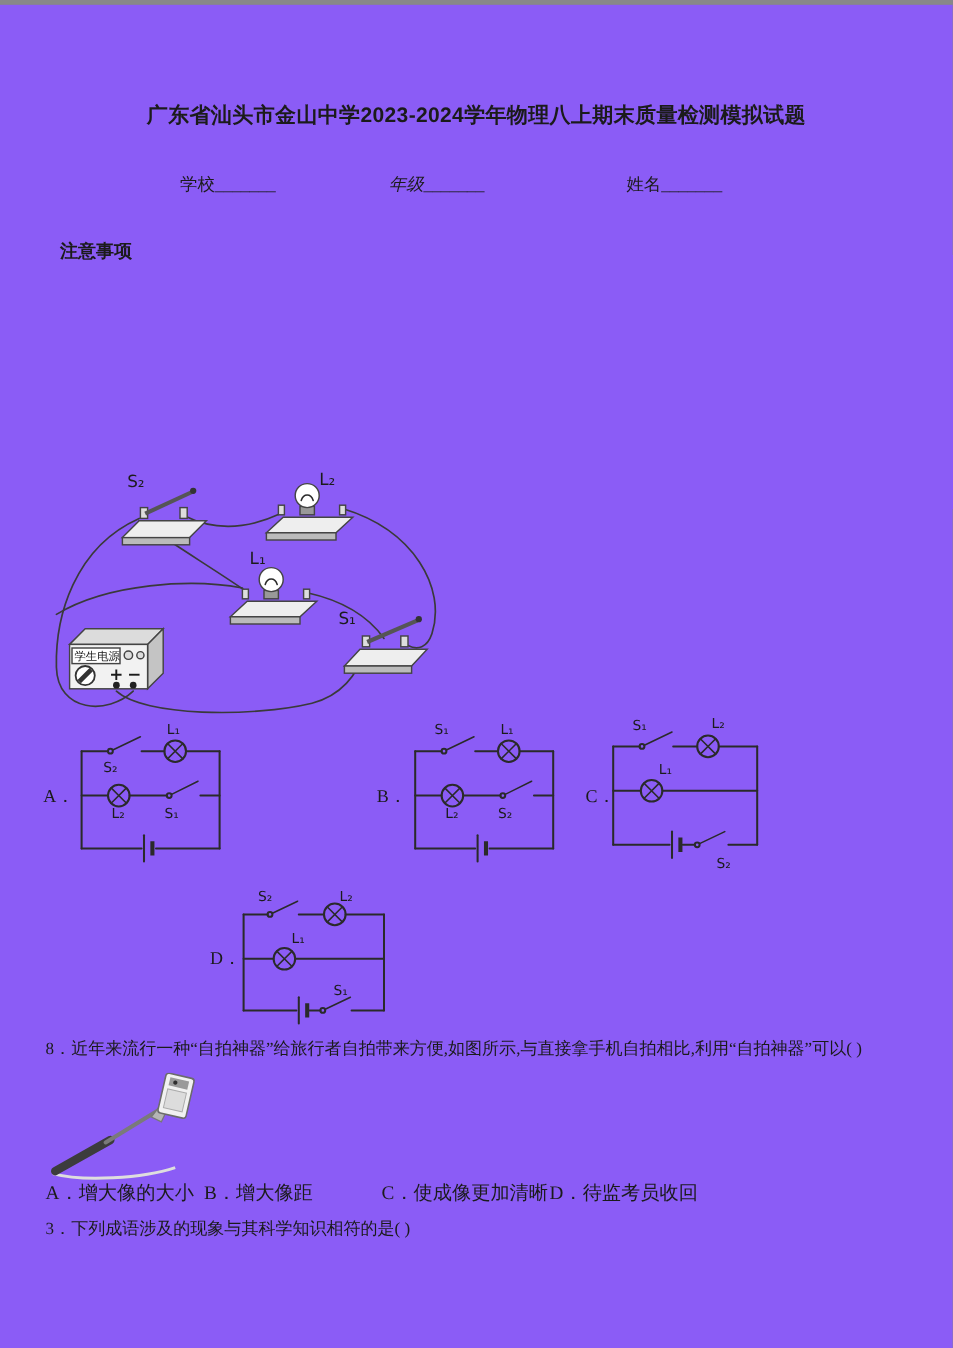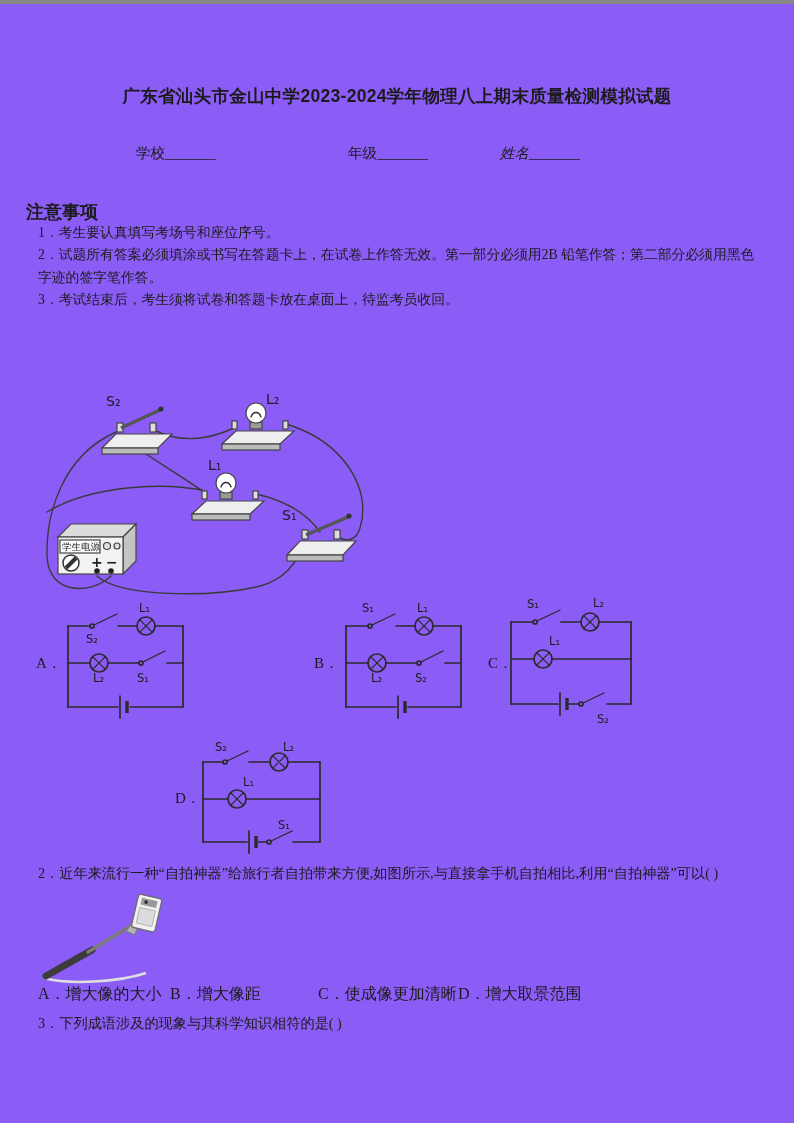--- a/index.html
+++ b/index.html
@@ -8,51 +8,46 @@
     margin:4px auto;overflow:hidden;
     font-family:"Liberation Serif","DejaVu Serif",serif;color:#1b1b1b;
   }
   .abs{position:absolute;}
   .title{
     left:0;top:80px;width:794px;text-align:center;
     font-family:"Liberation Sans","DejaVu Sans",sans-serif;
     font-weight:bold;font-size:17.5px;letter-spacing:.3px;
   }
   .field{font-size:14.5px;top:140px;}
-  .notice-head{left:26px;top:196px;font-size:18px;font-weight:bold;}
+  .notice-head{left:50px;top:196px;font-size:15px;font-weight:bold;}
   .notice{left:38px;top:218px;width:728px;font-size:13.8px;line-height:22.4px;}
   .sec-head{left:38px;top:325px;font-size:14.5px;font-weight:bold;}
   .qtext{left:38px;font-size:14.2px;}
   .optletter{font-size:15px;font-family:"Liberation Serif","DejaVu Serif",serif;}
   .optrow{font-size:16px;top:980px;}
   svg text{font-family:"DejaVu Sans","Liberation Sans",sans-serif;fill:#1b1b1b;}
   .ckt{stroke:#2a2a2a;stroke-width:1.7;fill:none;stroke-linecap:round;}
   .ckt-thin{stroke:#2a2a2a;stroke-width:1.3;fill:none;stroke-linecap:round;}
   .wire{stroke:#3a3a3a;stroke-width:1.4;fill:none;stroke-linecap:round;}
   .part{stroke:#444;stroke-width:1.2;}
   .lbl{font-size:11.5px;}
   .figlbl{font-size:14px;}
 </style>
 </head>
 <body>
 
 <div class="page">
 
   <div class="abs title">广东省汕头市金山中学2023-2024学年物理八上期末质量检测模拟试题</div>
 
-  <span class="abs field" style="left:136px;">学校_______</span>
-  <span class="abs field" style="left:348px;">年级_______</span>
-  <span class="abs field" style="left:500px;font-style:italic;">姓名_______</span>
+  <span class="abs field" style="left:150px;">学校_______</span>
+  <span class="abs field" style="left:324px;font-style:italic;">年级_______</span>
+  <span class="abs field" style="left:522px;">姓名_______</span>
 
   <div class="abs notice-head">注意事项</div>
-  <div class="abs notice">
-    <div>1．考生要认真填写考场号和座位序号。</div>
-    <div>2．试题所有答案必须填涂或书写在答题卡上，在试卷上作答无效。第一部分必须用2B 铅笔作答；第二部分必须用黑色字迹的签字笔作答。</div>
-    <div>3．考试结束后，考生须将试卷和答题卡放在桌面上，待监考员收回。</div>
-  </div>
 
 
   <svg class="abs" style="left:40px;top:386px;" width="345" height="210" viewBox="0 0 345 210">
 
     <path class="wire" d="M 71,186 C 50,206 8,204 7,166 C 6,124 22,66 76,42"></path>
     <path class="wire" d="M 114,40 C 140,53 168,50 194,38"></path>
     <path class="wire" d="M 246,34 C 305,52 332,100 320,138 C 316,150 308,152 300,148"></path>
     <path class="wire" d="M 76,44 C 108,66 144,88 164,102"></path>
     <path class="wire" d="M 7,122 C 50,96 120,92 162,100"></path>
     <path class="wire" d="M 216,104 C 252,112 270,128 280,142"></path>
@@ -198,35 +193,35 @@
     <line class="ckt" x1="54" y1="89" x2="54" y2="111"></line>
     <line x1="61" y1="94" x2="61" y2="106" stroke="#2a2a2a" stroke-width="3.4"></line>
     <circle class="ckt" cx="74" cy="100" r="2" fill="#fff"></circle>
     <line class="ckt-thin" x1="76" y1="99" x2="97" y2="89"></line>
     <text class="lbl" x="20" y="9">S₂</text>
     <text class="lbl" x="88" y="9">L₂</text>
     <text class="lbl" x="48" y="44">L₁</text>
     <text class="lbl" x="83" y="87">S₁</text>
   </svg>
 
-  <div class="abs qtext" style="top:860px;">2．近年来流行一种“自拍神器”给旅行者自拍带来方便,如图所示,与直接拿手机自拍相比,利用“自拍神器”可以(  )</div>
+  <div class="abs qtext" style="top:860px;">8．近年来流行一种“自拍神器”给旅行者自拍带来方便,如图所示,与直接拿手机自拍相比,利用“自拍神器”可以(  )</div>
 
   <svg class="abs" style="left:34px;top:890px;" width="150" height="92" viewBox="0 0 150 92">
     <path d="M 10,84 C 35,91 85,88 112,79" stroke="#dedede" stroke-width="2.5" fill="none"></path>
     <line x1="12" y1="82" x2="58" y2="56" stroke="#3c3c3c" stroke-width="7" stroke-linecap="round"></line>
     <line x1="54" y1="58" x2="100" y2="30" stroke="#7a7a7a" stroke-width="3.4" stroke-linecap="round"></line>
     <g transform="rotate(13 112 22)">
       <polygon points="100,32 96,41 105,43 107,34" fill="#b5b5b5" stroke="#777" stroke-width="1"></polygon>
       <rect x="100" y="2" width="24" height="34" rx="2.5" fill="#f1f1f1" stroke="#6b6b6b" stroke-width="1.3"></rect>
       <rect x="104" y="5" width="16" height="7" fill="#9a9a9a"></rect>
       <circle cx="109" cy="8.5" r="1.8" fill="#2f2f2f"></circle>
       <rect x="104" y="15" width="16" height="16" fill="#dcdcdc" stroke="#aaa" stroke-width=".8"></rect>
     </g>
   </svg>
 
   <span class="abs optrow" style="left:38px;">A．增大像的大小</span>
   <span class="abs optrow" style="left:170px;">B．增大像距</span>
   <span class="abs optrow" style="left:318px;">C．使成像更加清晰</span>
-  <span class="abs optrow" style="left:458px;">D．增大取景范围</span>
+  <span class="abs optrow" style="left:458px;">D．待监考员收回</span>
 
   <div class="abs qtext" style="top:1010px;font-family:Liberation Serif, serif;">3．下列成语涉及的现象与其科学知识相符的是(  )</div>
 
 </div>
 
 </body></html>

